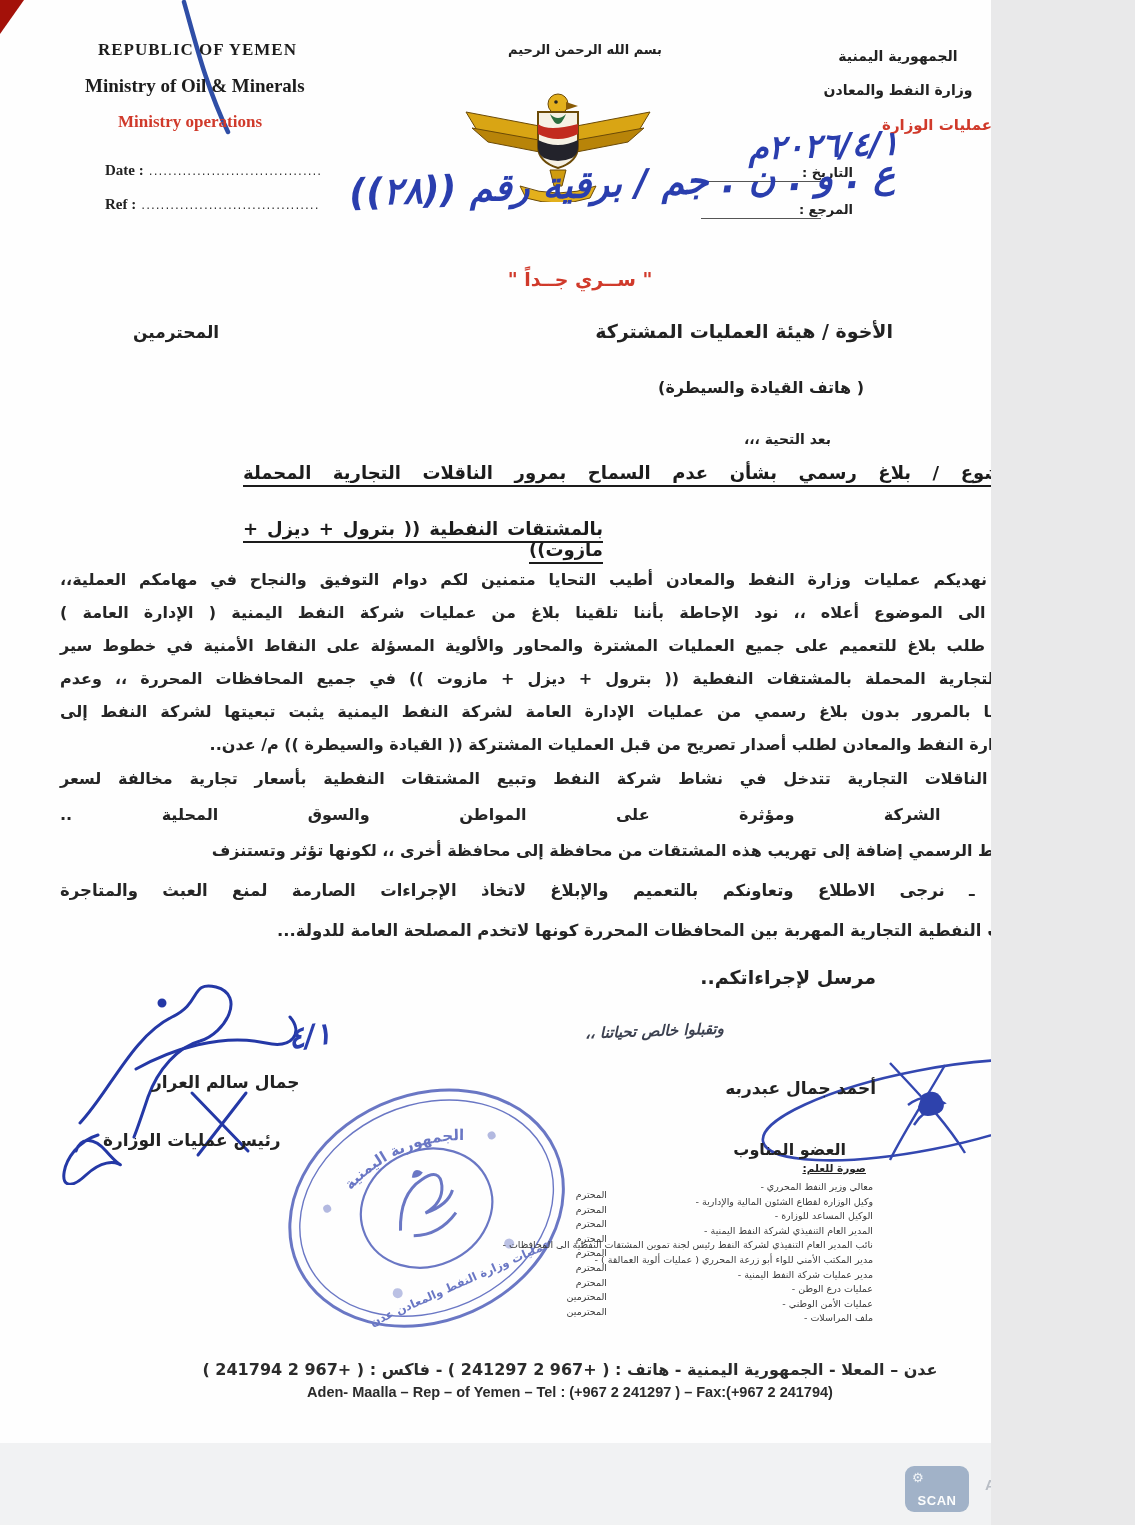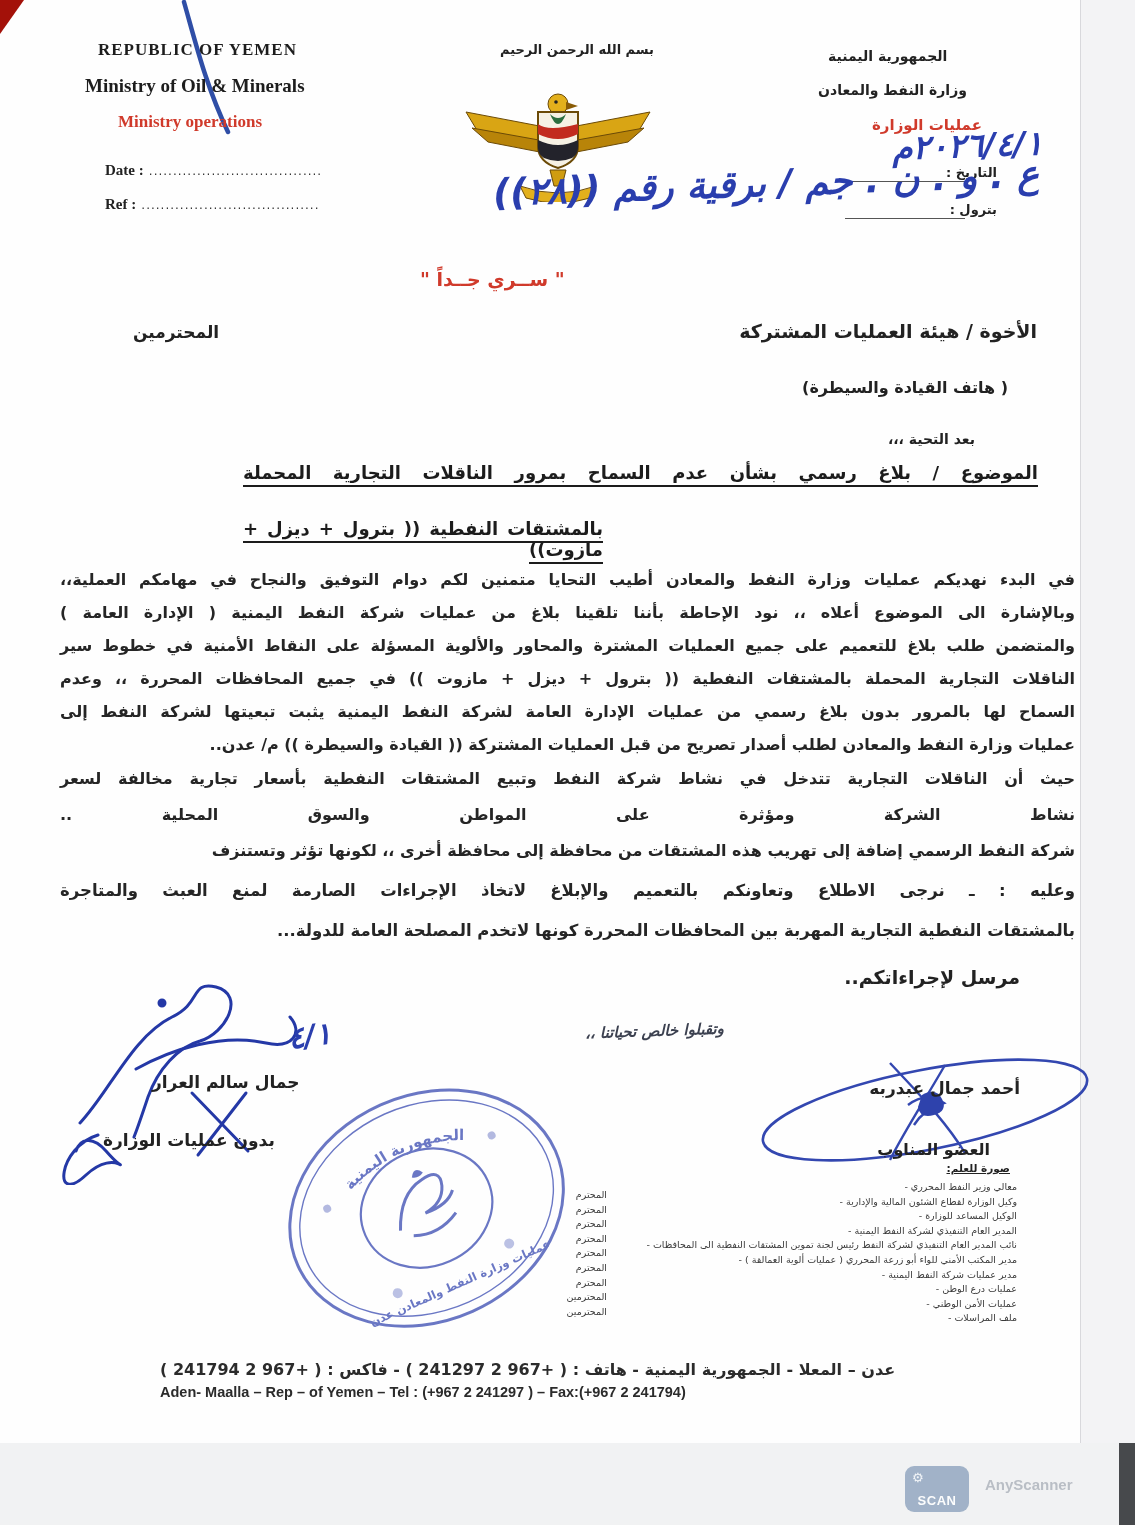--- a/index.html
+++ b/index.html
@@ -1,25 +1,25 @@
 <!DOCTYPE html>
 <html lang="ar"><head>
 <meta charset="utf-8">
 <style>
   html,body{margin:0;padding:0;background:#e9e9ea;}
-  .page{position:relative;width:1135px;height:1525px;background:#fefefe;overflow:hidden;
+  .page{position:relative;width:991px;height:1525px;background:#fefefe;overflow:hidden;
         font-family:"DejaVu Sans",sans-serif;color:#222;}
   .abs{position:absolute;}
   .rtl{direction:rtl;unicode-bidi:isolate;}
   .b{font-weight:700;}
   .serif{font-family:"Liberation Serif","DejaVu Serif",serif;}
   .red{color:#d03a2b;}
   .ink{color:#2a3eae;}
   .hand{font-style:italic;letter-spacing:1px;}
-  .center{text-align:left;}
+  .center{text-align:center;}
   
   .bpara{direction:rtl;}
   .bline{text-align:justify;text-align-last:justify;white-space:normal;
          font-weight:700;font-size:16px;color:#252525;height:33px;line-height:26px;}
   .bpara .bline:last-child{text-align-last:right;}
   .p2 .bline{height:36px;} .p3 .bline{height:40px;font-size:16.5px;}
   
   .subj{direction:rtl;font-weight:700;font-size:18px;color:#1c1c1c;
         text-align:justify;text-align-last:justify;
         text-decoration:underline;text-decoration-thickness:1.6px;text-underline-offset:6px;}
@@ -79,21 +79,21 @@
 
     <polygon points="88,100 104,100 100,116 92,116" fill="#cf9c10" stroke="#6b4a07"></polygon>
     <path d="M58,116 q38,14 76,0 l-6,12 q-32,10 -64,0 z" fill="#e3b01c" stroke="#6b4a07"></path>
   </svg>
 
   <div class="abs rtl b center" style="left:828px;top:48px;width:140px;font-size:14px;">الجمهورية اليمنية</div>
   <div class="abs rtl b center" style="left:818px;top:82px;width:160px;font-size:14px;">وزارة النفط والمعادن</div>
   <div class="abs rtl b red center" style="left:872px;top:116px;width:130px;font-size:15px;">عمليات الوزارة</div>
   <div class="abs rtl b" style="right:138px;top:165px;font-size:13px;">التاريخ :</div>
   <div class="abs rule" style="right:170px;top:163px;width:120px;height:18px;"></div>
-  <div class="abs rtl b" style="right:138px;top:202px;font-size:13px;">بترول :</div>
+  <div class="abs rtl b" style="right:138px;top:202px;font-size:13px;">المرجع :</div>
   <div class="abs rule" style="right:170px;top:200px;width:120px;height:18px;"></div>
 
   <div class="abs rtl ink hand b" style="right:92px;top:126px;font-size:33px;white-space:nowrap;transform:rotate(-2deg);">٢٠٢٦/٤/١م</div>
   <div class="abs rtl ink hand b" style="right:96px;top:162px;font-size:37px;white-space:nowrap;transform:rotate(-2deg);">ع . و . ن . جم / برقية رقم ((٢٨))</div>
 
   <div class="abs rtl b red center" style="left:420px;top:268px;width:320px;font-size:19px;letter-spacing:2px;">" ســري جــداً "</div>
 
   <div class="abs rtl b" style="right:98px;top:320px;font-size:19px;">الأخوة / هيئة العمليات المشتركة</div>
   <div class="abs rtl b" style="left:133px;top:322px;font-size:17px;">المحترمين</div>
   <div class="abs rtl b" style="right:127px;top:378px;font-size:16px;">( هاتف القيادة والسيطرة)</div>
@@ -135,21 +135,21 @@
     <g fill="none" stroke="#2438a6" stroke-width="3" stroke-linecap="round">
       <path d="M58,160 C18,172 12,232 46,200 C78,170 94,208 66,176 C52,160 40,164 36,176"></path>
       <path d="M40,148 C70,116 92,62 132,42 C162,28 150,6 176,12 C206,20 186,58 160,66 C138,72 118,94 108,122 C102,140 98,152 94,162"></path>
       <path d="M96,94 C132,74 182,58 226,68 C252,74 264,58 250,42"></path>
       <path d="M152,118 L208,176 M206,118 L158,180"></path>
       <circle cx="122" cy="28" r="3" fill="#2438a6"></circle>
     </g>
   </svg>
   <div class="abs ink hand b" style="left:288px;top:1018px;font-size:30px;transform:rotate(-8deg);">٤/١</div>
   <div class="abs rtl b" style="left:152px;top:1072px;font-size:17px;">جمال سالم العرار</div>
-  <div class="abs rtl b" style="left:103px;top:1130px;font-size:17px;">بدون عمليات الوزارة</div>
+  <div class="abs rtl b" style="left:103px;top:1130px;font-size:17px;">رئيس عمليات الوزارة</div>
 
   <svg class="abs" style="left:276px;top:1078px;transform:rotate(-24deg);" width="302" height="262" viewBox="0 0 302 262">
     <g opacity="0.82">
       <ellipse cx="151" cy="130" rx="141" ry="113" fill="none" stroke="#4a5ab8" stroke-width="3"></ellipse>
       <ellipse cx="151" cy="130" rx="131" ry="103" fill="none" stroke="#4a5ab8" stroke-width="1.4"></ellipse>
       <ellipse cx="151" cy="130" rx="67" ry="58" fill="none" stroke="#4a5ab8" stroke-width="2.2"></ellipse>
       <path id="stampTopArc" d="M32,146 A 122,98 0 0 1 270,146" fill="none"></path>
       <text font-size="15" font-weight="700" fill="#4a5ab8" font-family="DejaVu Sans, sans-serif">
         <textPath href="#stampTopArc" startOffset="50%" text-anchor="middle">الجمهورية اليمنية</textPath>
       </text>

